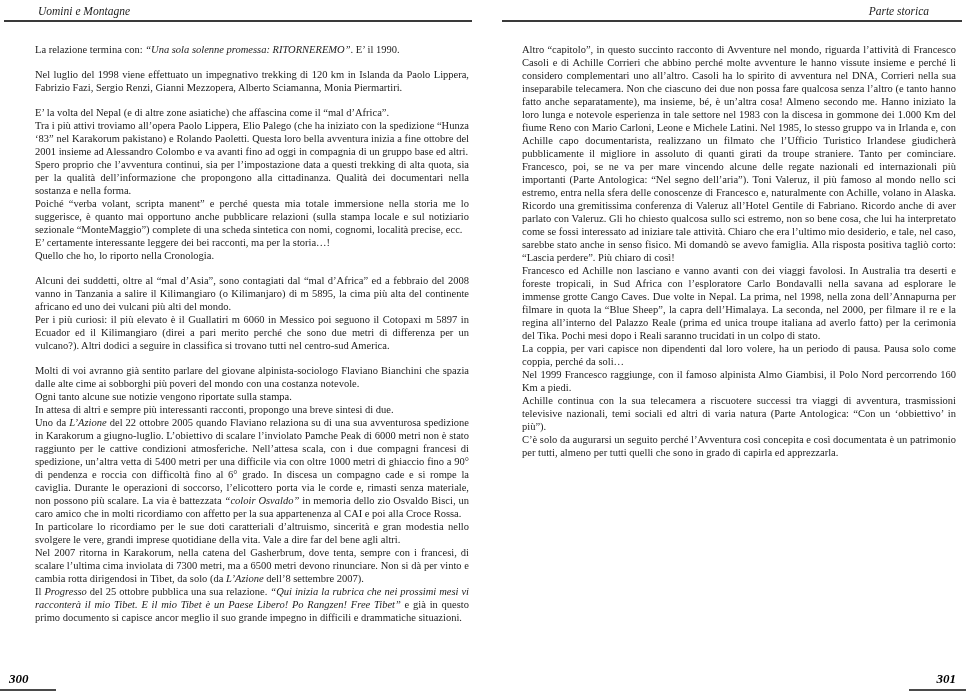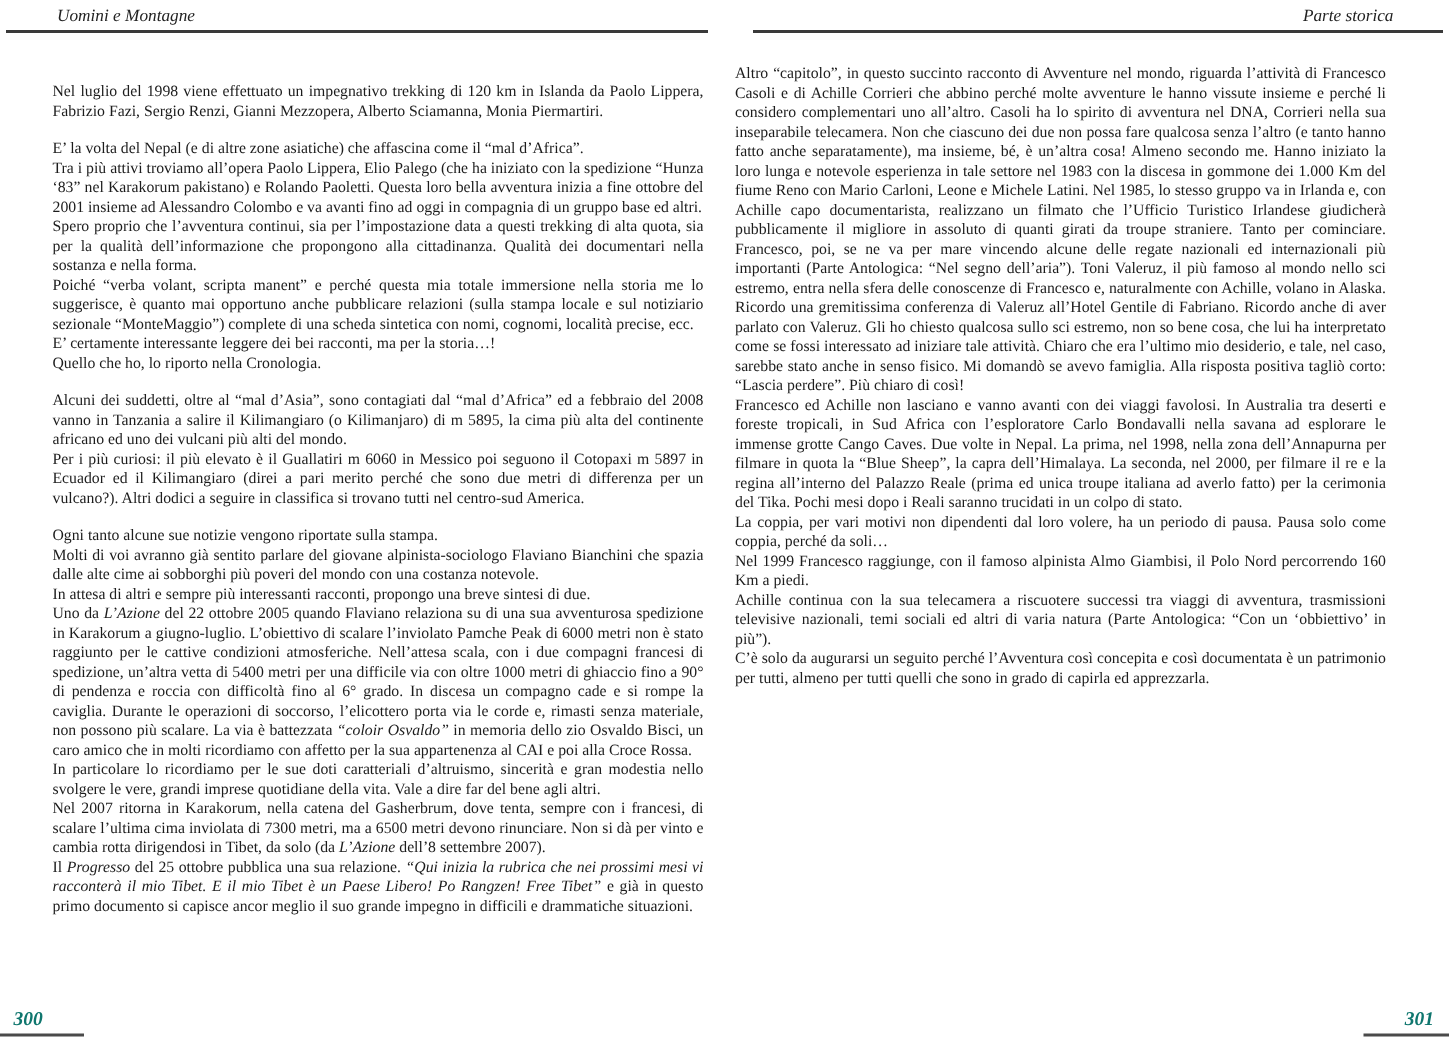--- a/index.html
+++ b/index.html
@@ -24,33 +24,33 @@
     position: absolute; top: 20px; height: 2px; background: #3a3a3a;
   }
   .head-rule.left  { left: 4px;   width: 468px; }
   .head-rule.right { left: 502px; width: 460px; }
 
   .col {
     position: absolute; top: 43px; width: 434px;
     font-size: 10.5px; line-height: 13px;
   }
   .col.left  { left: 35px;  }
-  .col.right { left: 490px; }
+  .col.right { left: 522px; }
 
   .col p {
     margin: 0;
     text-align: justify;
     text-align-last: left;
   }
   .block + .block { margin-top: 12px; }
   .it { font-style: italic; }
 
   .page-number {
     position: absolute; top: 671px;
-    font-weight: bold; font-style: italic; font-size: 13px; color: #0f766e;
+    font-weight: bold; font-style: italic; font-size: 13px; color: #000000;
   }
   .page-number.left  { left: 9px; }
   .page-number.right { right: 10px; }
 
   .foot-rule {
     position: absolute; top: 689px; height: 2px; background: #4a4a4a;
   }
   .foot-rule.left  { left: 0;  width: 56px; }
   .foot-rule.right { right: 0; width: 57px; }
 </style>
@@ -59,51 +59,52 @@
 
 <div class="spread">
 
   <div class="running-head left">Uomini e Montagne</div>
   <div class="running-head right">Parte storica</div>
   <div class="head-rule left"></div>
   <div class="head-rule right"></div>
 
   <div class="col left" id="col-left">
       <div class="block">
+        <p><span>La relazione termina con: </span><span class="it">“Una sola solenne promessa: RITORNEREMO”</span><span>. E’ il 1990.</span></p>
       </div>
       <div class="block">
         <p><span>Nel luglio del 1998 viene effettuato un impegnativo trekking di 120 km in Islanda da Paolo Lippera, Fabrizio Fazi, Sergio Renzi, Gianni Mezzopera, Alberto Sciamanna, Monia Piermartiri.</span></p>
       </div>
       <div class="block">
         <p><span>E’ la volta del Nepal (e di altre zone asiatiche) che affascina come il “mal d’Africa”.</span></p>
         <p><span>Tra i più attivi troviamo all’opera Paolo Lippera, Elio Palego (che ha iniziato con la spedizione “Hunza ‘83” nel Karakorum pakistano) e Rolando Paoletti. Questa loro bella avventura inizia a fine ottobre del 2001 insieme ad Alessandro Colombo e va avanti fino ad oggi in compagnia di un gruppo base ed altri.</span></p>
         <p><span>Spero proprio che l’avventura continui, sia per l’impostazione data a questi trekking di alta quota, sia per la qualità dell’informazione che propongono alla cittadinanza. Qualità dei documentari nella sostanza e nella forma.</span></p>
         <p><span>Poiché “verba volant, scripta manent” e perché questa mia totale immersione nella storia me lo suggerisce, è quanto mai opportuno anche pubblicare relazioni (sulla stampa locale e sul notiziario sezionale “MonteMaggio”) complete di una scheda sintetica con nomi, cognomi, località precise, ecc.</span></p>
         <p><span>E’ certamente interessante leggere dei bei racconti, ma per la storia…!</span></p>
         <p><span>Quello che ho, lo riporto nella Cronologia.</span></p>
       </div>
       <div class="block">
         <p><span>Alcuni dei suddetti, oltre al “mal d’Asia”, sono contagiati dal “mal d’Africa” ed a febbraio del 2008 vanno in Tanzania a salire il Kilimangiaro (o Kilimanjaro) di m 5895, la cima più alta del continente africano ed uno dei vulcani più alti del mondo.</span></p>
         <p><span>Per i più curiosi: il più elevato è il Guallatiri m 6060 in Messico poi seguono il Cotopaxi m 5897 in Ecuador ed il Kilimangiaro (direi a pari merito perché che sono due metri di differenza per un vulcano?). Altri dodici a seguire in classifica si trovano tutti nel centro-sud America.</span></p>
       </div>
       <div class="block">
+        <p><span>Molti di voi avranno già sentito parlare del giovane alpinista-sociologo Flaviano Bianchini che spazia dalle alte cime ai sobborghi più poveri del mondo con una costanza notevole.</span></p>
         <p><span>Ogni tanto alcune sue notizie vengono riportate sulla stampa.</span></p>
-        <p><span>Molti di voi avranno già sentito parlare del giovane alpinista-sociologo Flaviano Bianchini che spazia dalle alte cime ai sobborghi più poveri del mondo con una costanza notevole.</span></p>
         <p><span>In attesa di altri e sempre più interessanti racconti, propongo una breve sintesi di due.</span></p>
         <p><span>Uno da </span><span class="it">L’Azione</span><span> del 22 ottobre 2005 quando Flaviano relaziona su di una sua avventurosa spedizione in Karakorum a giugno-luglio. L’obiettivo di scalare l’inviolato Pamche Peak di 6000 metri non è stato raggiunto per le cattive condizioni atmosferiche. Nell’attesa scala, con i due compagni francesi di spedizione, un’altra vetta di 5400 metri per una difficile via con oltre 1000 metri di ghiaccio fino a 90° di pendenza e roccia con difficoltà fino al 6° grado. In discesa un compagno cade e si rompe la caviglia. Durante le operazioni di soccorso, l’elicottero porta via le corde e, rimasti senza materiale, non possono più scalare. La via è battezzata </span><span class="it">“coloir Osvaldo”</span><span> in memoria dello zio Osvaldo Bisci, un caro amico che in molti ricordiamo con affetto per la sua appartenenza al CAI e poi alla Croce Rossa.</span></p>
         <p><span>In particolare lo ricordiamo per le sue doti caratteriali d’altruismo, sincerità e gran modestia nello svolgere le vere, grandi imprese quotidiane della vita. Vale a dire far del bene agli altri.</span></p>
         <p><span>Nel 2007 ritorna in Karakorum, nella catena del Gasherbrum, dove tenta, sempre con i francesi, di scalare l’ultima cima inviolata di 7300 metri, ma a 6500 metri devono rinunciare. Non si dà per vinto e cambia rotta dirigendosi in Tibet, da solo (da </span><span class="it">L’Azione</span><span> dell’8 settembre 2007).</span></p>
         <p><span>Il </span><span class="it">Progresso</span><span> del 25 ottobre pubblica una sua relazione. </span><span class="it">“Qui inizia la rubrica che nei prossimi mesi vi racconterà il mio Tibet. E il mio Tibet è un Paese Libero! Po Rangzen! Free Tibet”</span><span> e già in questo primo documento si capisce ancor meglio il suo grande impegno in difficili e drammatiche situazioni.</span></p>
       </div>
     </div>
   <div class="col right" id="col-right">
       <div class="block">
         <p><span>Altro “capitolo”, in questo succinto racconto di Avventure nel mondo, riguarda l’attività di Francesco Casoli e di Achille Corrieri che abbino perché molte avventure le hanno vissute insieme e perché li considero complementari uno all’altro. Casoli ha lo spirito di avventura nel DNA, Corrieri nella sua inseparabile telecamera. Non che ciascuno dei due non possa fare qualcosa senza l’altro (e tanto hanno fatto anche separatamente), ma insieme, bé, è un’altra cosa! Almeno secondo me. Hanno iniziato la loro lunga e notevole esperienza in tale settore nel 1983 con la discesa in gommone dei 1.000 Km del fiume Reno con Mario Carloni, Leone e Michele Latini. Nel 1985, lo stesso gruppo va in Irlanda e, con Achille capo documentarista, realizzano un filmato che l’Ufficio Turistico Irlandese giudicherà pubblicamente il migliore in assoluto di quanti girati da troupe straniere. Tanto per cominciare. Francesco, poi, se ne va per mare vincendo alcune delle regate nazionali ed internazionali più importanti (Parte Antologica: “Nel segno dell’aria”). Toni Valeruz, il più famoso al mondo nello sci estremo, entra nella sfera delle conoscenze di Francesco e, naturalmente con Achille, volano in Alaska. Ricordo una gremitissima conferenza di Valeruz all’Hotel Gentile di Fabriano. Ricordo anche di aver parlato con Valeruz. Gli ho chiesto qualcosa sullo sci estremo, non so bene cosa, che lui ha interpretato come se fossi interessato ad iniziare tale attività. Chiaro che era l’ultimo mio desiderio, e tale, nel caso, sarebbe stato anche in senso fisico. Mi domandò se avevo famiglia. Alla risposta positiva tagliò corto: “Lascia perdere”. Più chiaro di così!</span></p>
         <p><span>Francesco ed Achille non lasciano e vanno avanti con dei viaggi favolosi. In Australia tra deserti e foreste tropicali, in Sud Africa con l’esploratore Carlo Bondavalli nella savana ad esplorare le immense grotte Cango Caves. Due volte in Nepal. La prima, nel 1998, nella zona dell’Annapurna per filmare in quota la “Blue Sheep”, la capra dell’Himalaya. La seconda, nel 2000, per filmare il re e la regina all’interno del Palazzo Reale (prima ed unica troupe italiana ad averlo fatto) per la cerimonia del Tika. Pochi mesi dopo i Reali saranno trucidati in un colpo di stato.</span></p>
-        <p><span>La coppia, per vari motivi non dipendenti dal loro volere, ha un periodo di pausa. Pausa solo come coppia, perché da soli…</span></p>
+        <p><span>La coppia, per vari capisce non dipendenti dal loro volere, ha un periodo di pausa. Pausa solo come coppia, perché da soli…</span></p>
         <p><span>Nel 1999 Francesco raggiunge, con il famoso alpinista Almo Giambisi, il Polo Nord percorrendo 160 Km a piedi.</span></p>
         <p><span>Achille continua con la sua telecamera a riscuotere successi tra viaggi di avventura, trasmissioni televisive nazionali, temi sociali ed altri di varia natura (Parte Antologica: “Con un ‘obbiettivo’ in più”).</span></p>
         <p><span>C’è solo da augurarsi un seguito perché l’Avventura così concepita e così documentata è un patrimonio per tutti, almeno per tutti quelli che sono in grado di capirla ed apprezzarla.</span></p>
       </div>
     </div>
 
   <div class="page-number left">300</div>
   <div class="page-number right">301</div>
   <div class="foot-rule left"></div>
   <div class="foot-rule right"></div>

